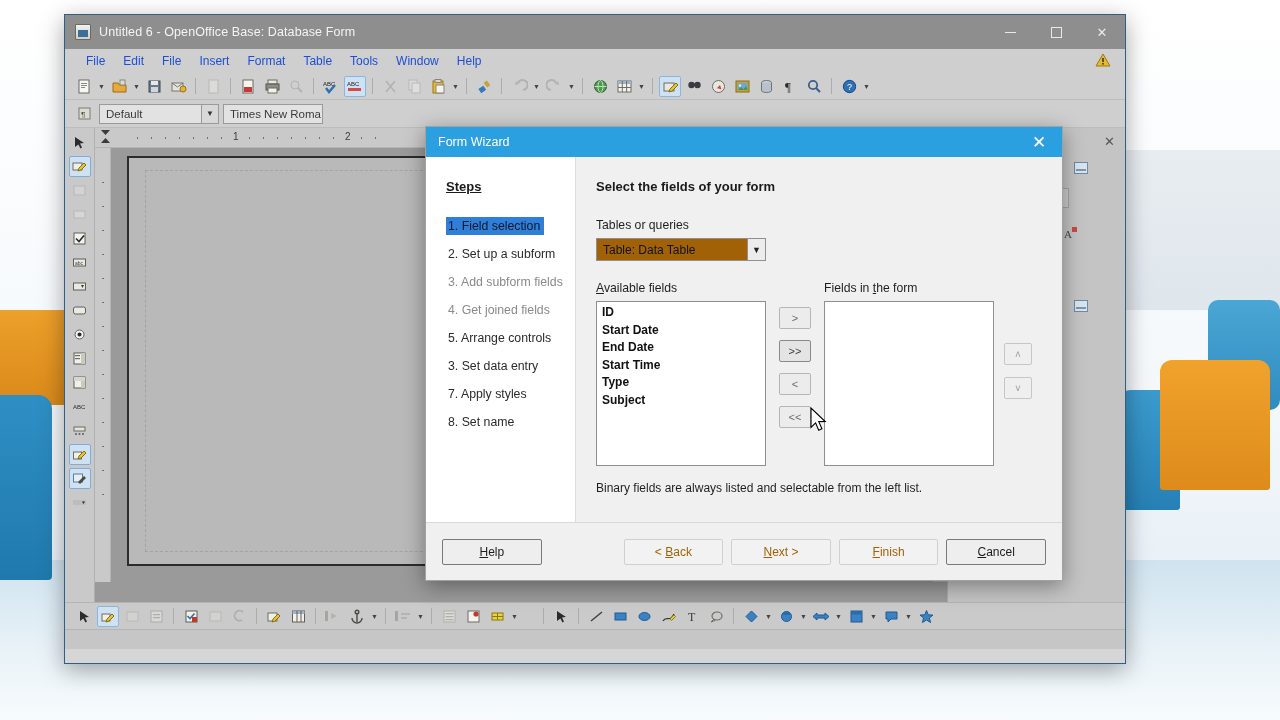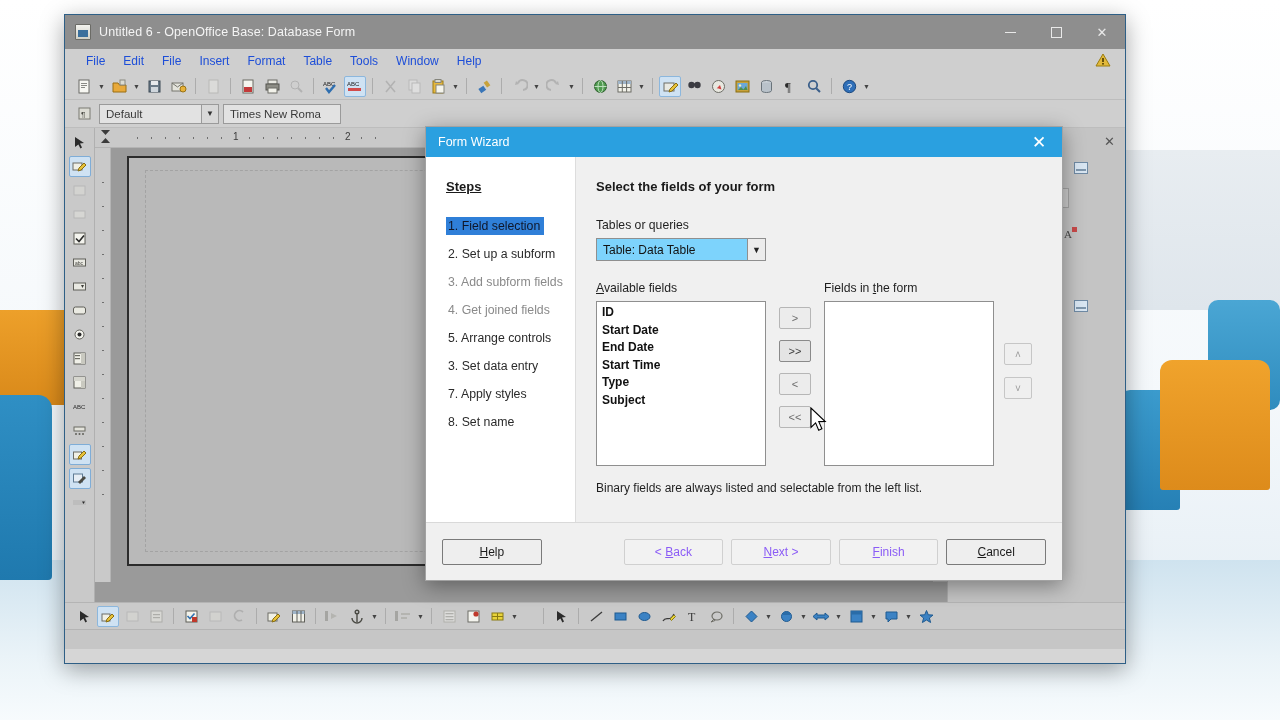--- a/index.html
+++ b/index.html
@@ -277,21 +277,21 @@
   }
   .step.current { background: #2f7fd8; color: #0f172a; }
   .step.enabled { color: #2b2b2b; }
 
   .dlg-main { flex: 1; padding: 22px 20px 0 20px; position: relative; }
   .dlg-heading { font-size: 13px; font-weight: bold; color: #1a1a1a; margin-bottom: 24px; }
   .field-label { font-size: 12.2px; color: #1f1f1f; margin-bottom: 6px; }
   .field-label u { text-decoration: underline; }
 
   .dlg-combo {
-    width: 170px; height: 23px; background: #7dd3fc;
+    width: 170px; height: 23px; background: #a16207;
     border: 1px solid #8f8f8f; position: relative;
     display: flex; align-items: center; padding-left: 6px;
     font-size: 12px; color: #121212;
   }
   .dlg-combo .arrow {
     position: absolute; right: 0; top: 0; bottom: 0; width: 18px;
     background: #ececec; border-left: 1px solid #8f8f8f;
     display: flex; align-items: center; justify-content: center;
     font-size: 9px; color: #222;
   }
@@ -335,21 +335,21 @@
     height: 58px; background: #f0f0f0; border-top: 1px solid #d9d9d9;
     display: flex; align-items: center; padding: 0 16px; gap: 8px;
   }
   .dlg-btn {
     height: 26px; flex: 1; max-width: 104px;
     background: #eeeeee; border: 1px solid #b9b9b9; border-radius: 2px;
     font-size: 12px; color: #1b1b1b;
     display: flex; align-items: center; justify-content: center;
   }
   .dlg-btn.defaulted { border-color:#7a7a7a; }
-  .dlg-btn.disabled { color: #8b5cf6; border-color:#d0d0d0; background:#f2f2f2; }
+  .dlg-btn.disabled { color: #a16207; border-color:#d0d0d0; background:#f2f2f2; }
   .dlg-btn u { text-decoration: underline; }
   .footer-spacer { width: 66px; }
 
   
   #cursor { position: absolute; left: 745px; top: 392px; z-index: 99; }
 </style>
 </head>
 <body>
 
 <div id="stage">
@@ -586,21 +586,21 @@
       <div class="tb-icon">
         <svg width="17" height="17" viewBox="0 0 17 17">
             <rect x="3" y="3" width="11" height="11" fill="#dcdcd4" stroke="#7a7a72"></rect>
             <text x="5" y="12" font-size="8" fill="#4a4a44" font-family="sans-serif">¶</text>
           </svg>
       </div>
       <div class="combo" style="width:120px;">
         <span>Default</span>
         <span class="arrow">▼</span>
       </div>
-      <div class="combo" style="width:118px;">
+      <div class="combo" style="width:100px;">
         <span>Times New Roma</span>
       </div>
     </div>
 
     <div class="workarea">
 
       <div class="left-rail">
         <div class="rail-icon">
           <svg width="15" height="15" viewBox="0 0 15 15">
               <path d="M3 2l9 6-4 .6 2 4-1.6.8-2-4L3 12z" fill="#2b2b2b"></path>

